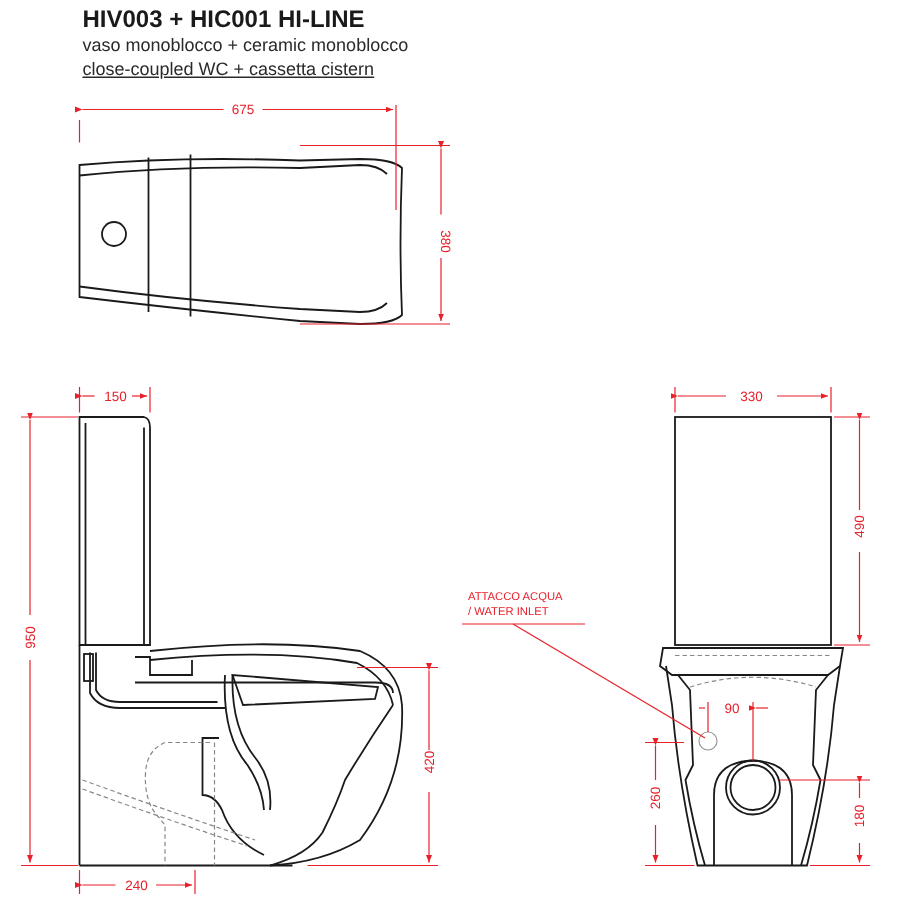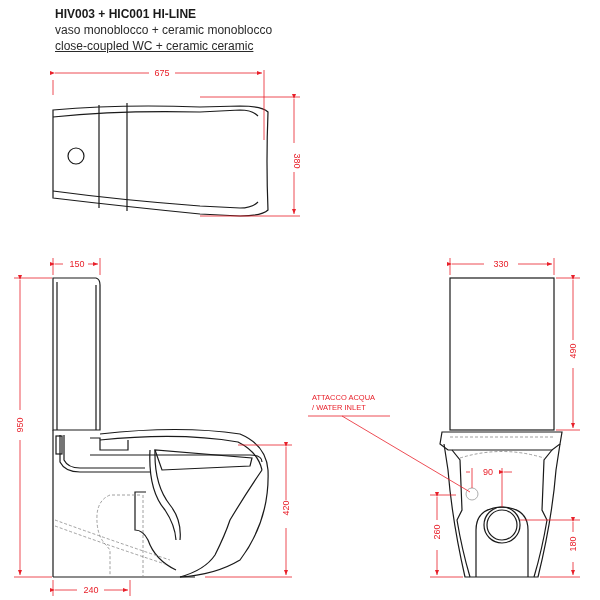--- a/index.html
+++ b/index.html
@@ -1,31 +1,31 @@
 <!DOCTYPE html>
 <html><head>
 <meta charset="utf-8">
 <style>
   html, body { margin: 0; padding: 0; background: #ffffff; }
   body { width: 600px; height: 600px; position: relative; overflow: hidden; font-family: "DejaVu Sans", sans-serif; }
   .header { position: absolute; left: 55px; top: 6px; }
-  .title { font-family: "Liberation Sans", sans-serif; font-weight: bold; font-size: 12px; color: #1a1a1a; line-height: 16px; }
+  .title { font-family: "Liberation Sans", sans-serif; font-weight: bold; font-size: 16px; color: #1a1a1a; line-height: 16px; }
   .sub { font-family: "Liberation Sans", sans-serif; font-size: 12px; color: #2a2a2a; line-height: 16px; }
   .sub2 { font-family: "Liberation Sans", sans-serif; font-size: 12px; color: #2a2a2a; line-height: 16px; text-decoration: underline; }
   svg { position: absolute; left: 0; top: 0; }
   .dim { font-family: "Liberation Sans", sans-serif; font-size: 9px; fill: #e8202a; }
   .note { font-family: "Liberation Sans", sans-serif; font-size: 7.5px; fill: #e8202a; }
 </style>
 </head>
 <body>
 
 <div class="header">
   <div class="title">HIV003 + HIC001 HI-LINE</div>
   <div class="sub">vaso monoblocco + ceramic monoblocco</div>
-  <div class="sub2">close-coupled WC + ceramic ceramic</div>
+  <div class="sub2">close-coupled WC + cassetta cistern</div>
 </div>
 
 <svg width="600" height="600" viewBox="0 0 600 600">
   <defs>
     <marker id="arr" markerWidth="6" markerHeight="6" refX="5" refY="3" orient="auto" markerUnits="userSpaceOnUse">
       <path d="M0,1 L5,3 L0,5 Z" fill="#e8202a"></path>
     </marker>
   </defs>
 
   <g>

